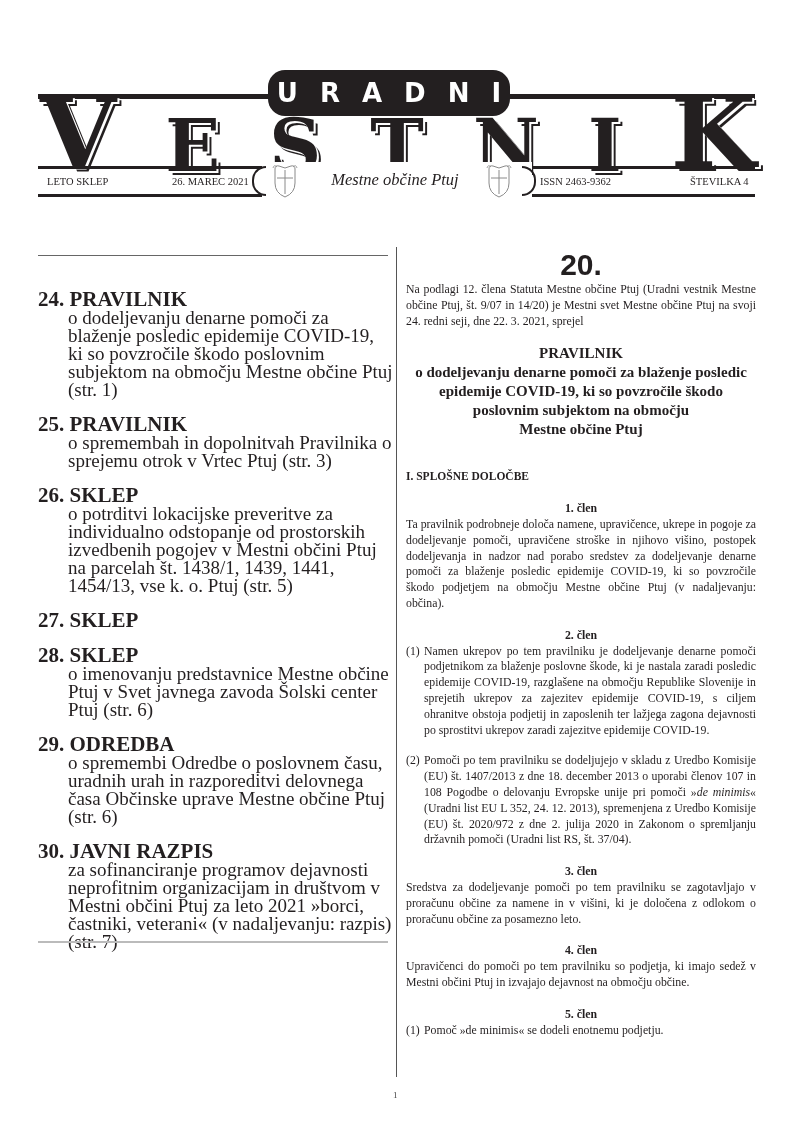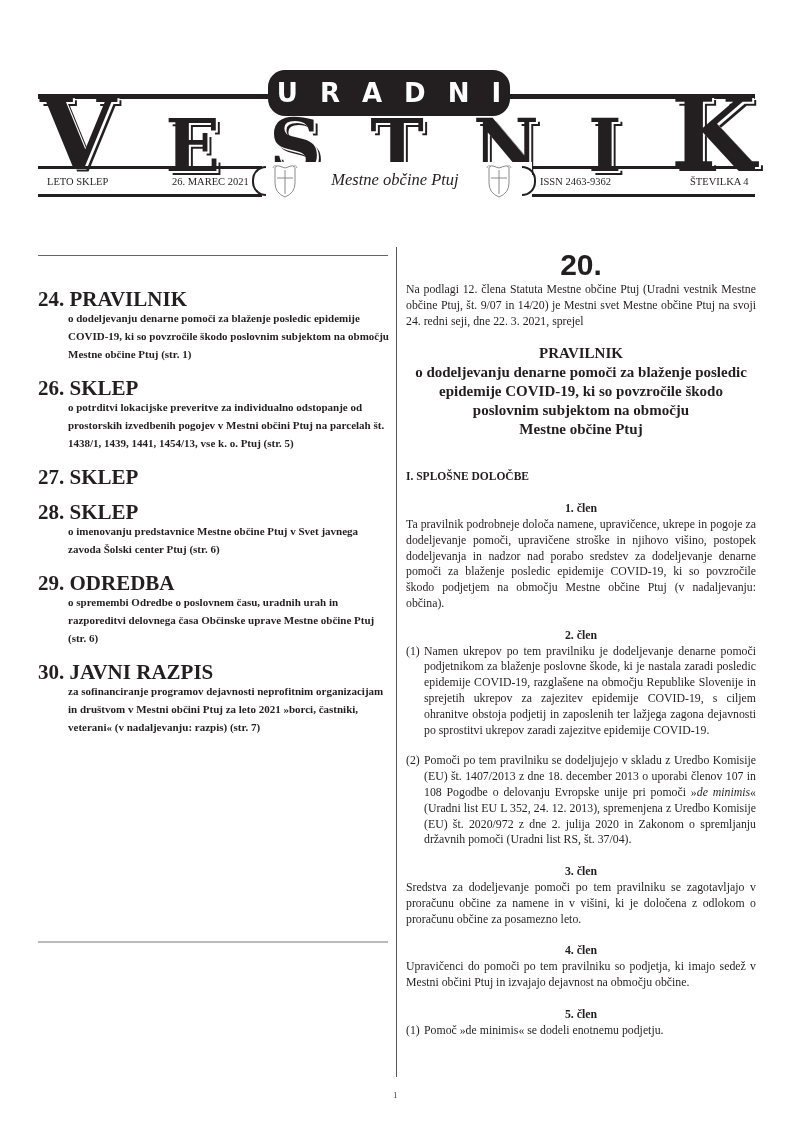--- a/index.html
+++ b/index.html
@@ -26,21 +26,21 @@
   .crest { position:absolute; top:163px; width:26px; height:36px; }
   .subtitle { position:absolute; left:300px; top:170px; width:190px; text-align:center; font-style:italic; font-size:16.5px; color:#231f20; }
 
   
   .rule-left-top { position:absolute; left:38px; top:255px; width:350px; height:1px; background:#666; }
   .rule-left-bottom { position:absolute; left:38px; top:941px; width:350px; height:2px; background:#bbb; }
   .col-divider { position:absolute; left:396px; top:247px; width:1px; height:830px; background:#555; }
   .toc { position:absolute; left:38px; top:290px; width:355px; }
   .toc-item { margin-bottom:16px; }
   .toc-title { font-weight:bold; font-size:21px; line-height:19px; }
-  .toc-desc { font-weight:bold; font-size:11px; line-height:18px; padding-left:30px; }
+  .toc-desc { font-weight:normal; font-size:19px; line-height:18px; padding-left:30px; }
 
   
   .right { position:absolute; left:406px; top:250px; width:350px; font-size:11.8px; line-height:15.8px; color:#231f20; }
   .big-num { text-align:center; font-family:"Liberation Sans", "DejaVu Sans", sans-serif; font-weight:bold; font-size:30px; line-height:30px; margin-bottom:2px; }
   .intro { text-align:justify; }
   .doc-title { text-align:center; font-weight:bold; font-size:15px; line-height:19px; margin-top:15px; }
   .section-head { font-weight:bold; font-size:11.5px; margin-top:30px; }
   .clen { text-align:center; font-weight:bold; margin-top:16px; }
   .para { text-align:justify; }
   .numbered { display:flex; text-align:justify; }
@@ -92,20 +92,24 @@
   </svg>
 </div>
 
 <div class="rule-left-top"></div>
 <div class="col-divider"></div>
 
 <div class="toc">
   <div class="toc-item">
     <div class="toc-title">24. PRAVILNIK</div>
     <div class="toc-desc">o dodeljevanju denarne pomoči za blaženje posledic epidemije COVID-19, ki so povzročile škodo poslovnim subjektom na območju Mestne občine Ptuj (str. 1)</div>
+  </div>
+  <div class="toc-item">
+    <div class="toc-title">25. PRAVILNIK</div>
+    <div class="toc-desc">o spremembah in dopolnitvah Pravilnika o sprejemu otrok v Vrtec Ptuj (str. 3)</div>
   </div>
   <div class="toc-item">
     <div class="toc-title">26. SKLEP</div>
     <div class="toc-desc">o potrditvi lokacijske preveritve za individualno odstopanje od prostorskih izvedbenih pogojev v Mestni občini Ptuj na parcelah št. 1438/1, 1439, 1441, 1454/13, vse k. o. Ptuj (str. 5)</div>
   </div>
   <div class="toc-item">
     <div class="toc-title">27. SKLEP</div>
   </div>
   <div class="toc-item">
     <div class="toc-title">28. SKLEP</div>

